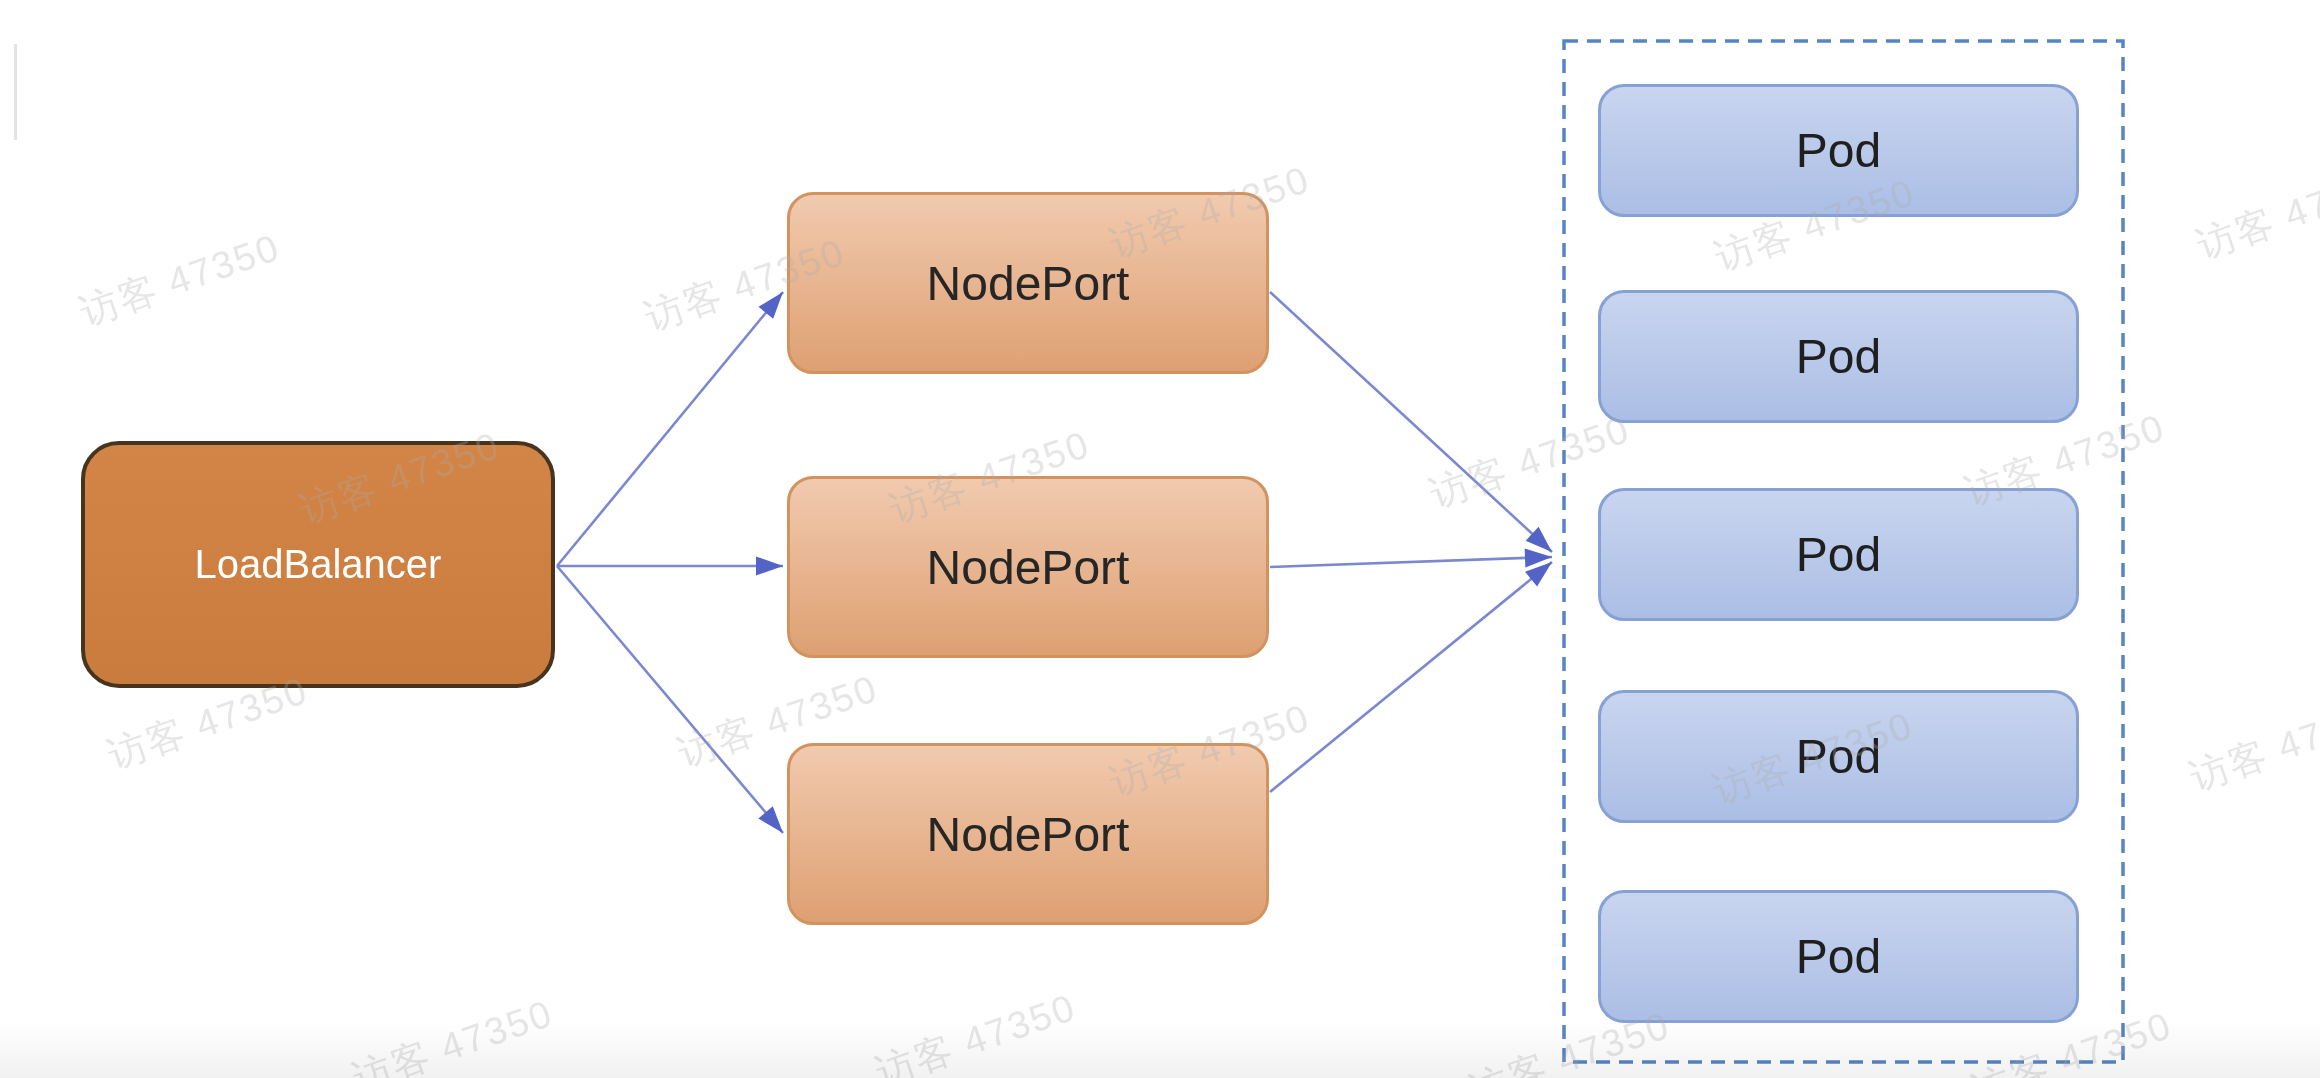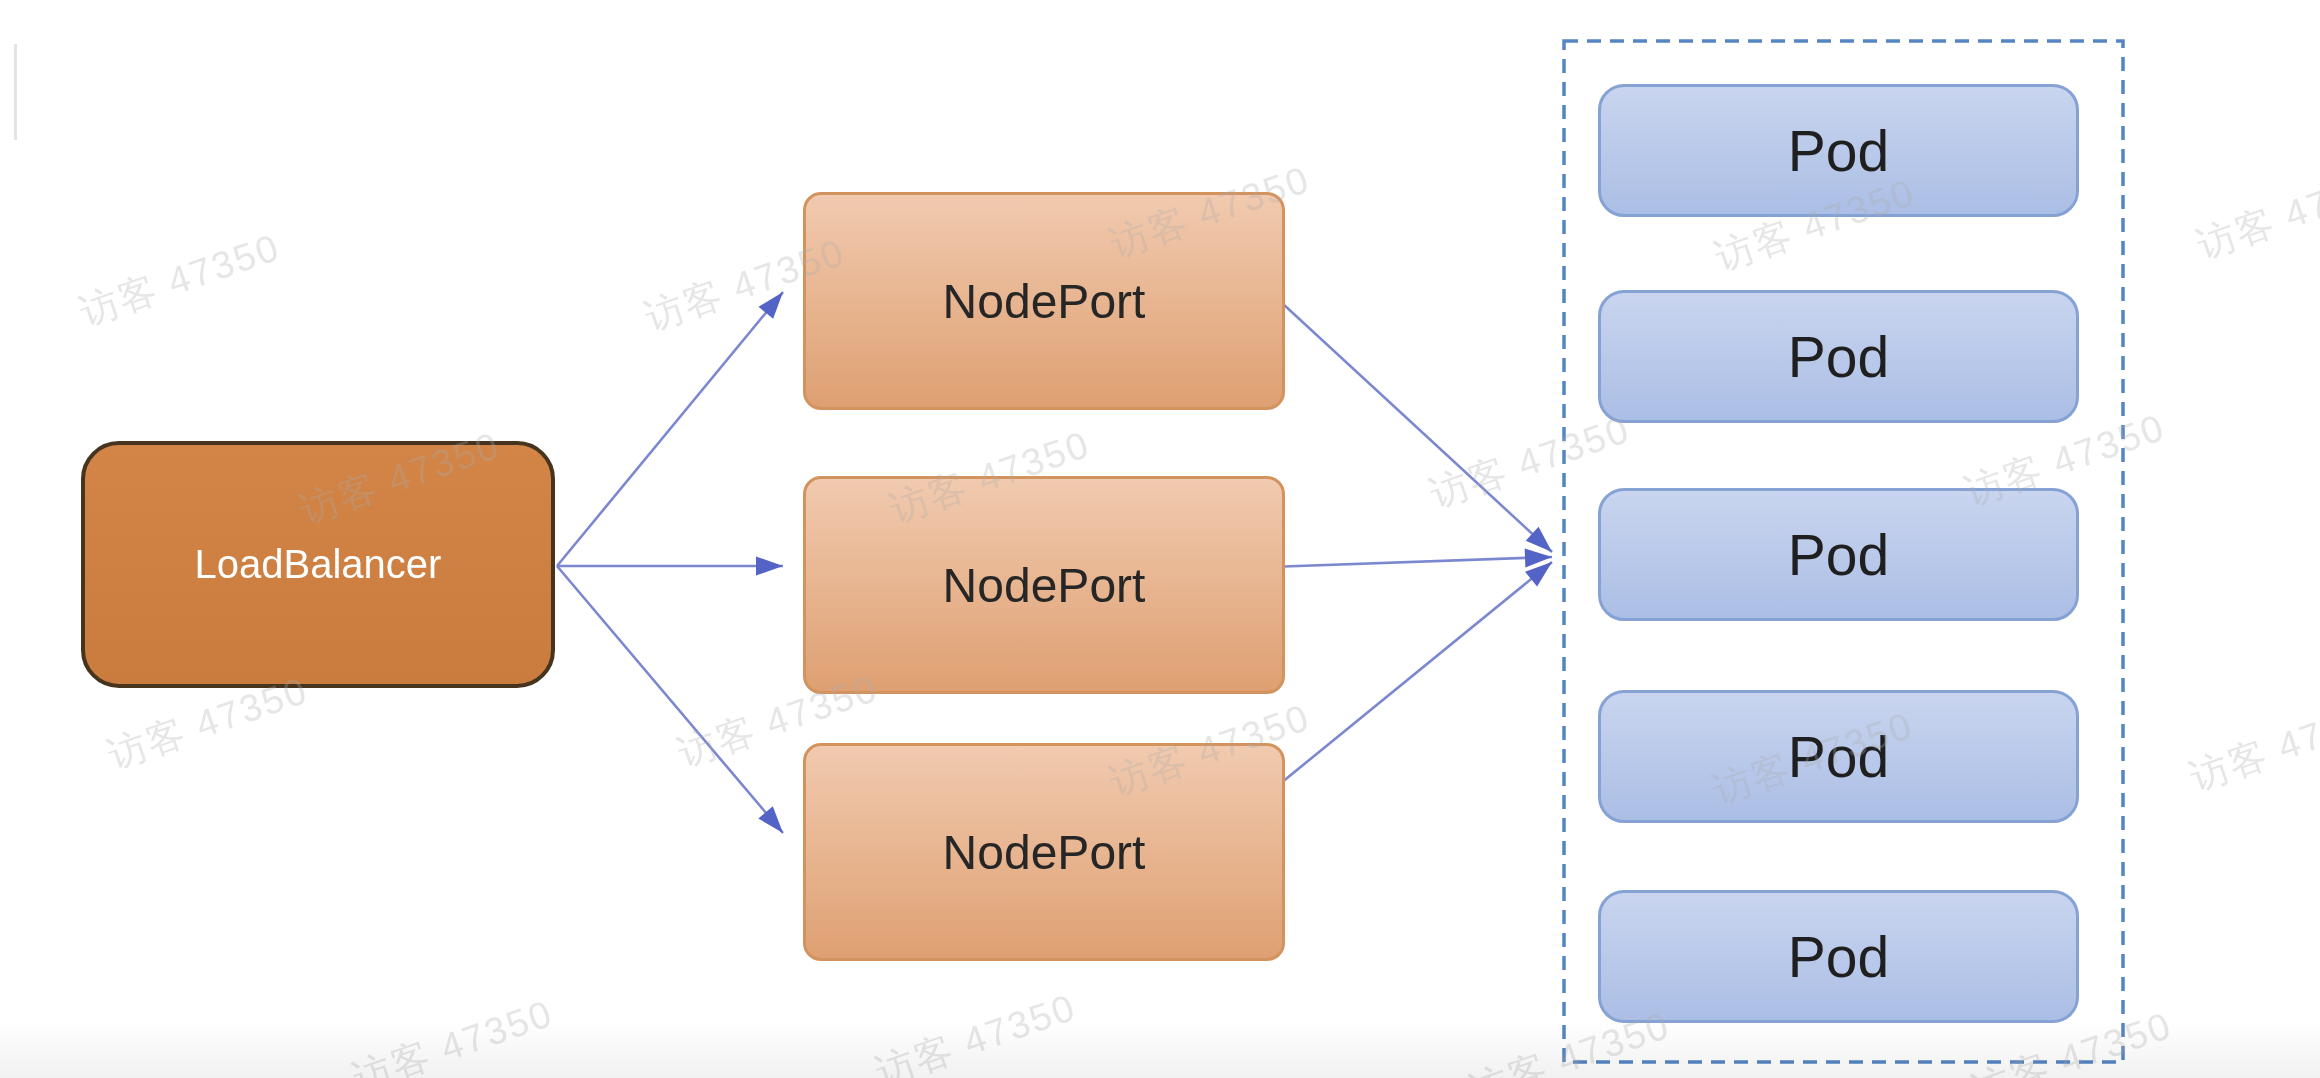--- a/index.html
+++ b/index.html
@@ -12,30 +12,30 @@
     position:absolute;display:flex;align-items:center;justify-content:center;
     box-sizing:border-box;z-index:2;white-space:nowrap;
   }
   .lb{
     left:81px;top:441px;width:474px;height:247px;border-radius:38px;
     background:linear-gradient(180deg,var(--lb-fill-top),var(--lb-fill-bottom));
     border:4px solid var(--lb-border);
     color:var(--lb-text);font-size:40px;
   }
   .np{
-    left:787px;width:482px;height:218px;border-radius:18px;
+    left:787px;width:482px;height:182px;border-radius:26px;
     background:linear-gradient(180deg,var(--np-fill-top),var(--np-fill-bottom));
     border:3px solid var(--np-border);
-    color:var(--np-text);font-size:48px;margin-left:16px;
+    color:var(--np-text);font-size:48px;
   }
   .pod{
     left:1598px;width:481px;height:133px;border-radius:26px;
     background:linear-gradient(180deg,var(--pod-fill-top),var(--pod-fill-bottom));
     border:3px solid var(--pod-border);
-    color:var(--pod-text);font-size:57px;
+    color:var(--pod-text);font-size:48px;
   }
   .pods-region{
     position:absolute;left:1564px;top:41px;width:559px;height:1021px;
     box-sizing:border-box;z-index:0;
   }
   .watermark{
     position:absolute;z-index:3;pointer-events:none;
     font-size:38px;letter-spacing:2px;color:var(--wm-color);
     transform:translate(-50%,-50%) rotate(-19deg);white-space:nowrap;
   }

